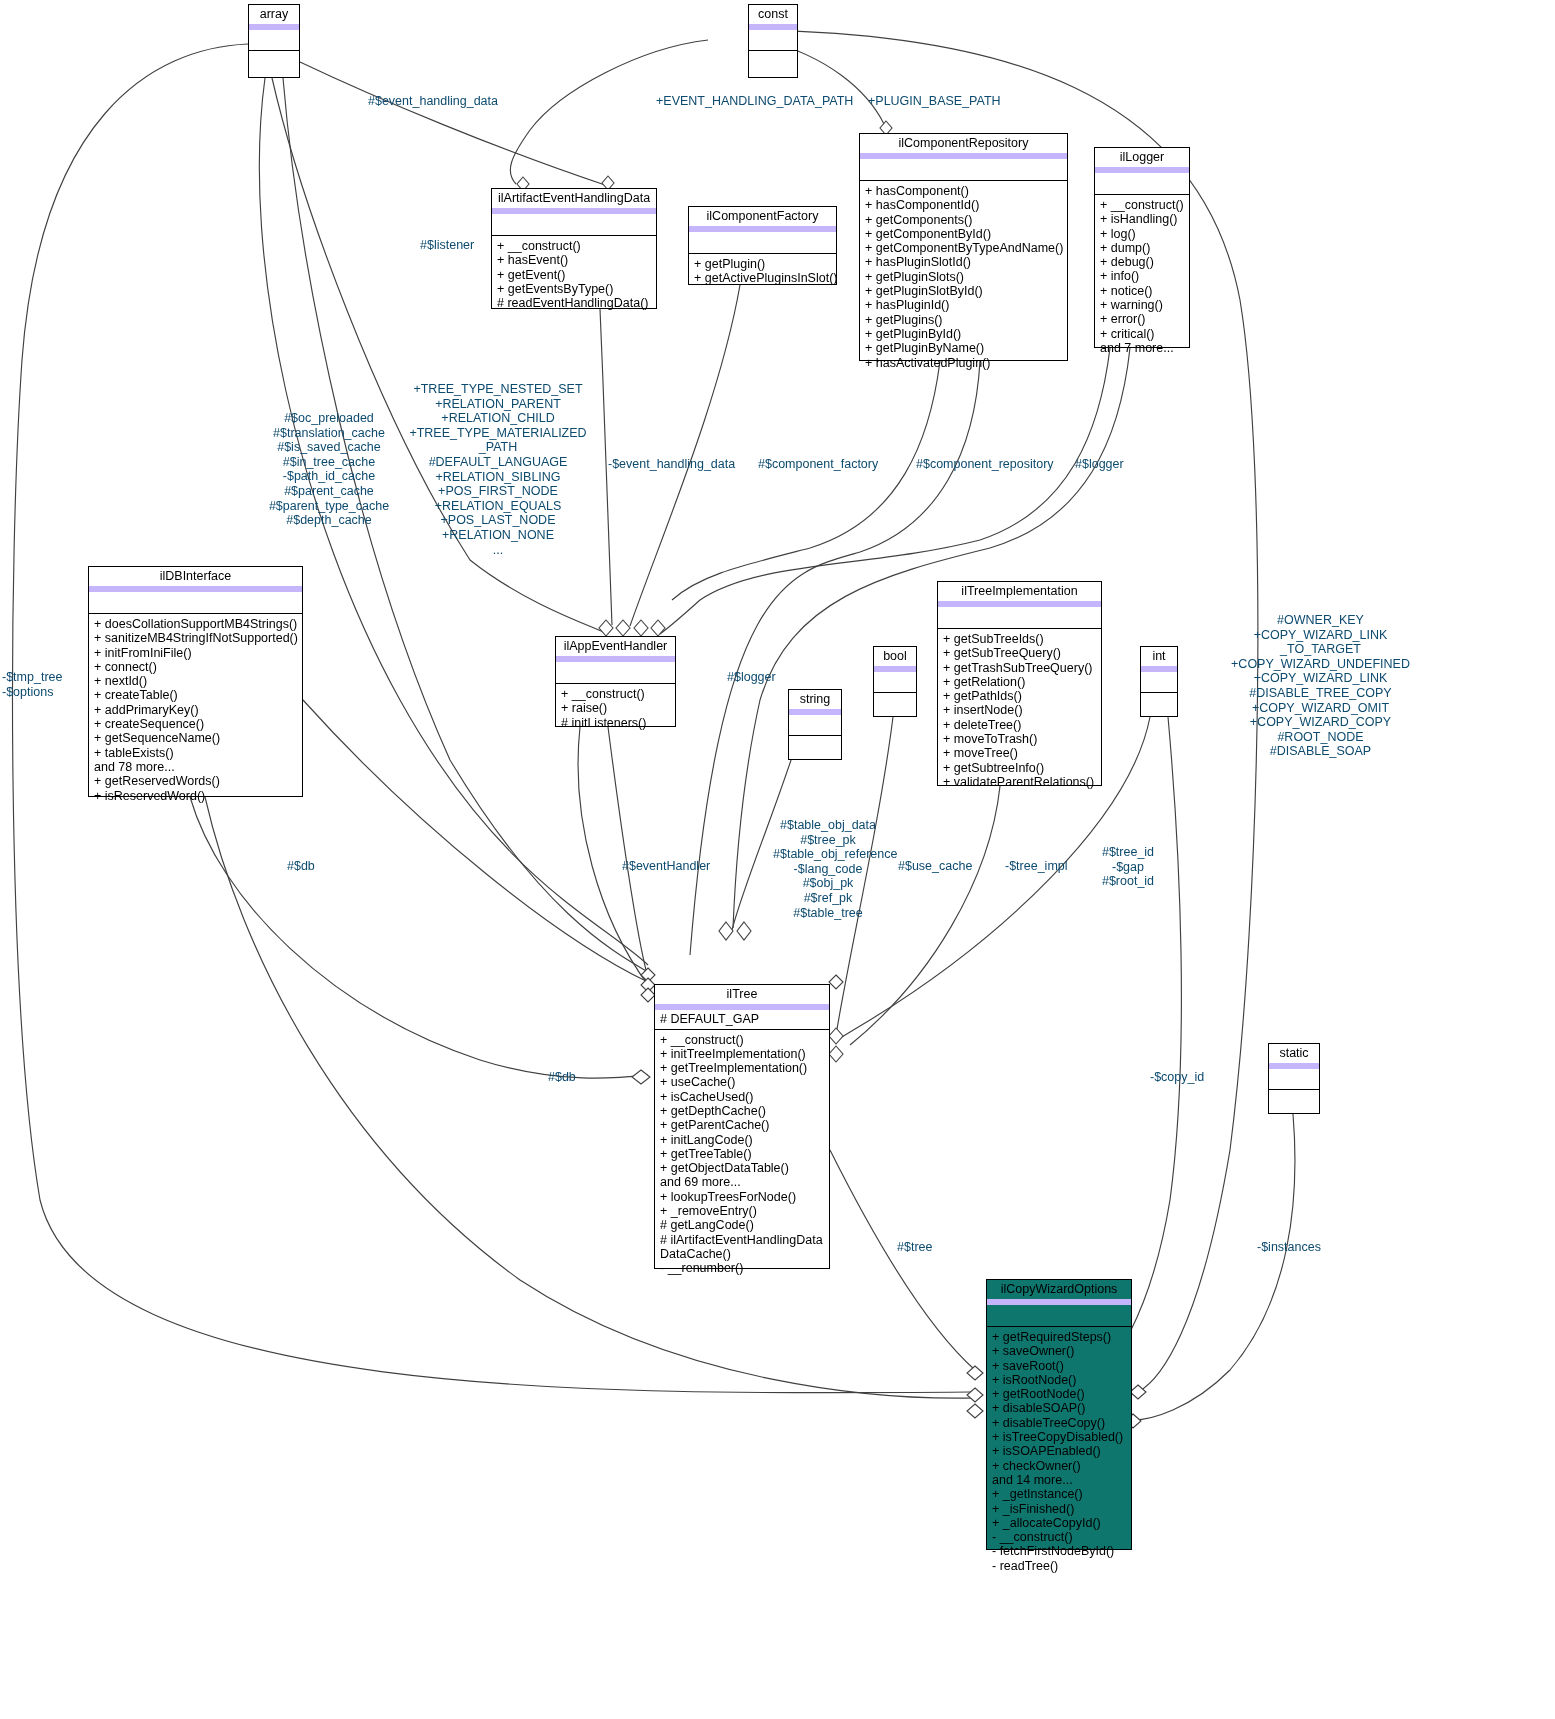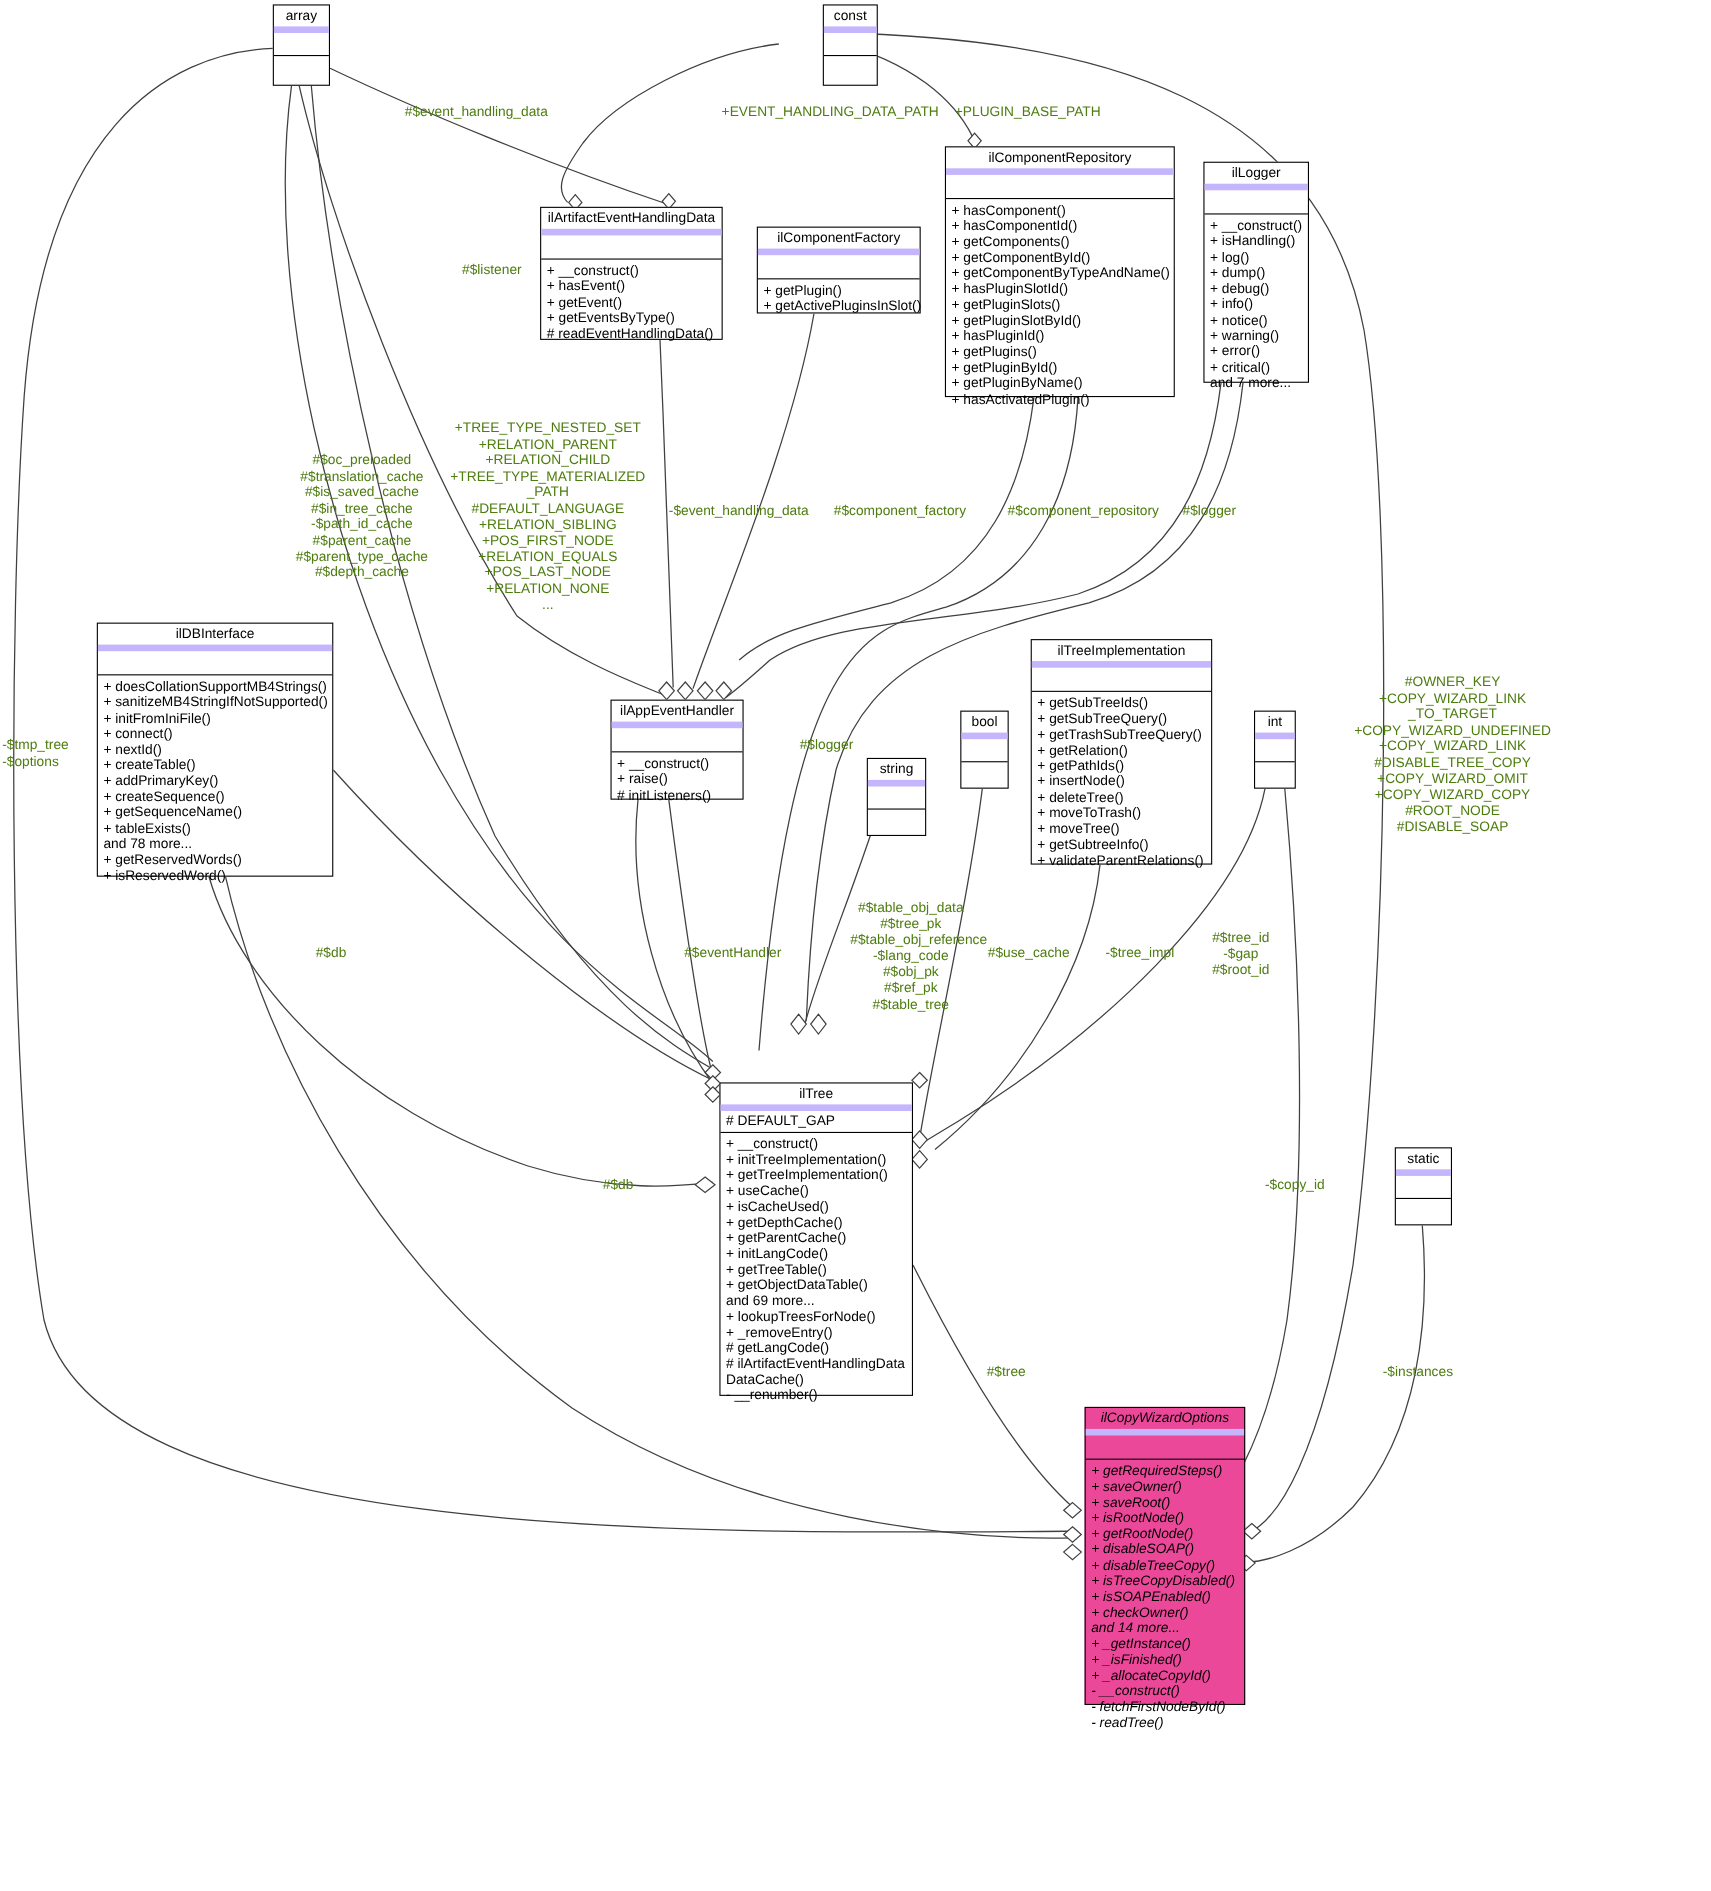--- a/index.html
+++ b/index.html
@@ -28,22 +28,21 @@
   }
   
   .node {
     position: absolute;
     border: 1px solid #000000;
     background: #ffffff;
     box-sizing: border-box;
     z-index: 5;
   }
   .node.filled {
-    background: #ec4899;
-    font-style: italic;
+    background: #0f766e;
   }
   .node .title {
     text-align: center;
     font-size: 12.5px;
     color: #000000;
     padding: 2px 6px 3px 6px;
     border-bottom: 6px solid #c4b5fd;
     white-space: nowrap;
     line-height: 14px;
   }
@@ -69,21 +68,21 @@
   }
   
   .node.simple .attrs.empty { height: 20px; }
   .node.simple .ops.empty { height: 20px; padding: 0; }
 
   
   .elabel {
     position: absolute;
     font-size: 12.5px;
     line-height: 14.6px;
-    color: #4d7c0f;
+    color: #0c4a6e;
     white-space: pre;
     z-index: 4;
   }
   .elabel.center { text-align: center; }
   .elabel.left   { text-align: left; }
 </style>
 </head>
 <body>
 
 <div id="canvas">

